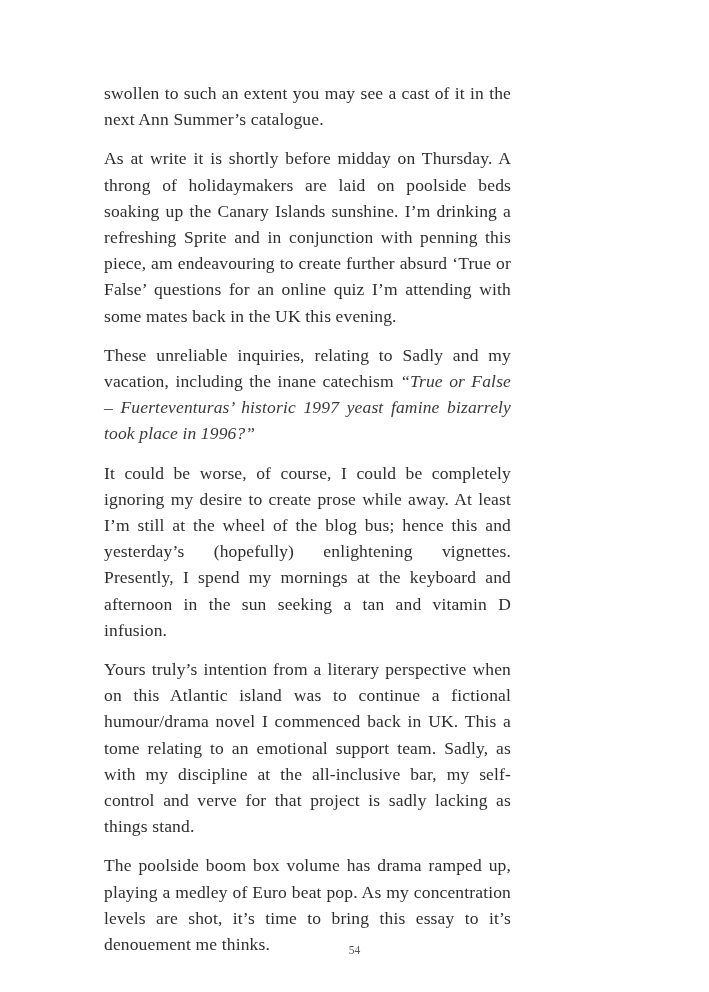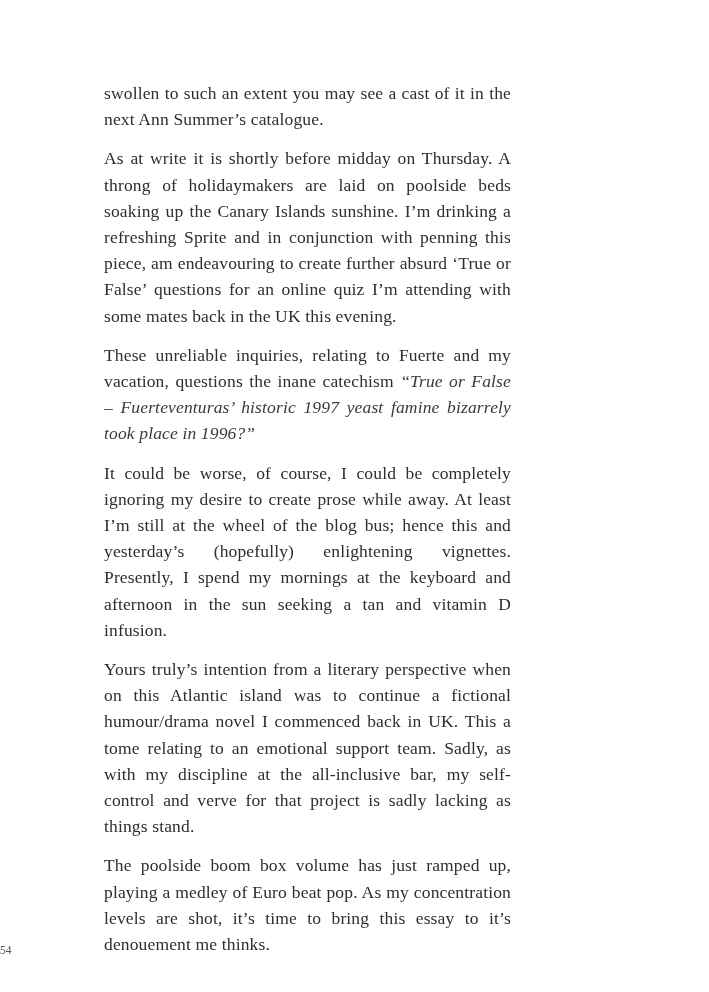--- a/index.html
+++ b/index.html
@@ -33,40 +33,40 @@
   }
   .quote-italic {
     font-style: italic;
     color: #3a3a3a;
   }
   .page-number {
     position: absolute;
     bottom: 36px;
     left: 0;
     width: 709px;
-    text-align: left;
+    text-align: center;
     font-size: 11.5px;
     color: #555555;
     font-family: "Liberation Serif", serif;
   }
 </style>
 </head>
 <body>
 
 <div class="page">
   <div class="body-text">
 
     <p>swollen to such an extent you may see a cast of it in the next Ann Summer’s catalogue.</p>
 
     <p>As at write it is shortly before midday on Thursday. A throng of holidaymakers are laid on poolside beds soaking up the Canary Islands sunshine. I’m drinking a refreshing Sprite and in conjunction with penning this piece, am endeavouring to create further absurd ‘True or False’ questions for an online quiz I’m attending with some mates back in the UK this evening.</p>
 
-    <p><span>These unreliable inquiries, relating to Fuerte and my vacation, questions the inane catechism </span><span class="quote-italic">“True or False – Fuerteventuras’ historic 1997 yeast famine bizarrely took place in 1996?”</span></p>
+    <p><span>These unreliable inquiries, relating to Sadly and my vacation, including the inane catechism </span><span class="quote-italic">“True or False – Fuerteventuras’ historic 1997 yeast famine bizarrely took place in 1996?”</span></p>
 
     <p>It could be worse, of course, I could be completely ignoring my desire to create prose while away. At least I’m still at the wheel of the blog bus; hence this and yesterday’s (hopefully) enlightening vignettes. Presently, I spend my mornings at the keyboard and afternoon in the sun seeking a tan and vitamin D infusion.</p>
 
     <p>Yours truly’s intention from a literary perspective when on this Atlantic island was to continue a fictional humour/drama novel I commenced back in UK. This a tome relating to an emotional support team. Sadly, as with my discipline at the all-inclusive bar, my self-control and verve for that project is sadly lacking as things stand.</p>
 
-    <p>The poolside boom box volume has just ramped up, playing a medley of Euro beat pop. As my concentration levels are shot, it’s time to bring this essay to it’s denouement me thinks.</p>
+    <p>The poolside boom box volume has drama ramped up, playing a medley of Euro beat pop. As my concentration levels are shot, it’s time to bring this essay to it’s denouement me thinks.</p>
 
   </div>
 
   <div class="page-number">54</div>
 </div>
 
 </body></html>

